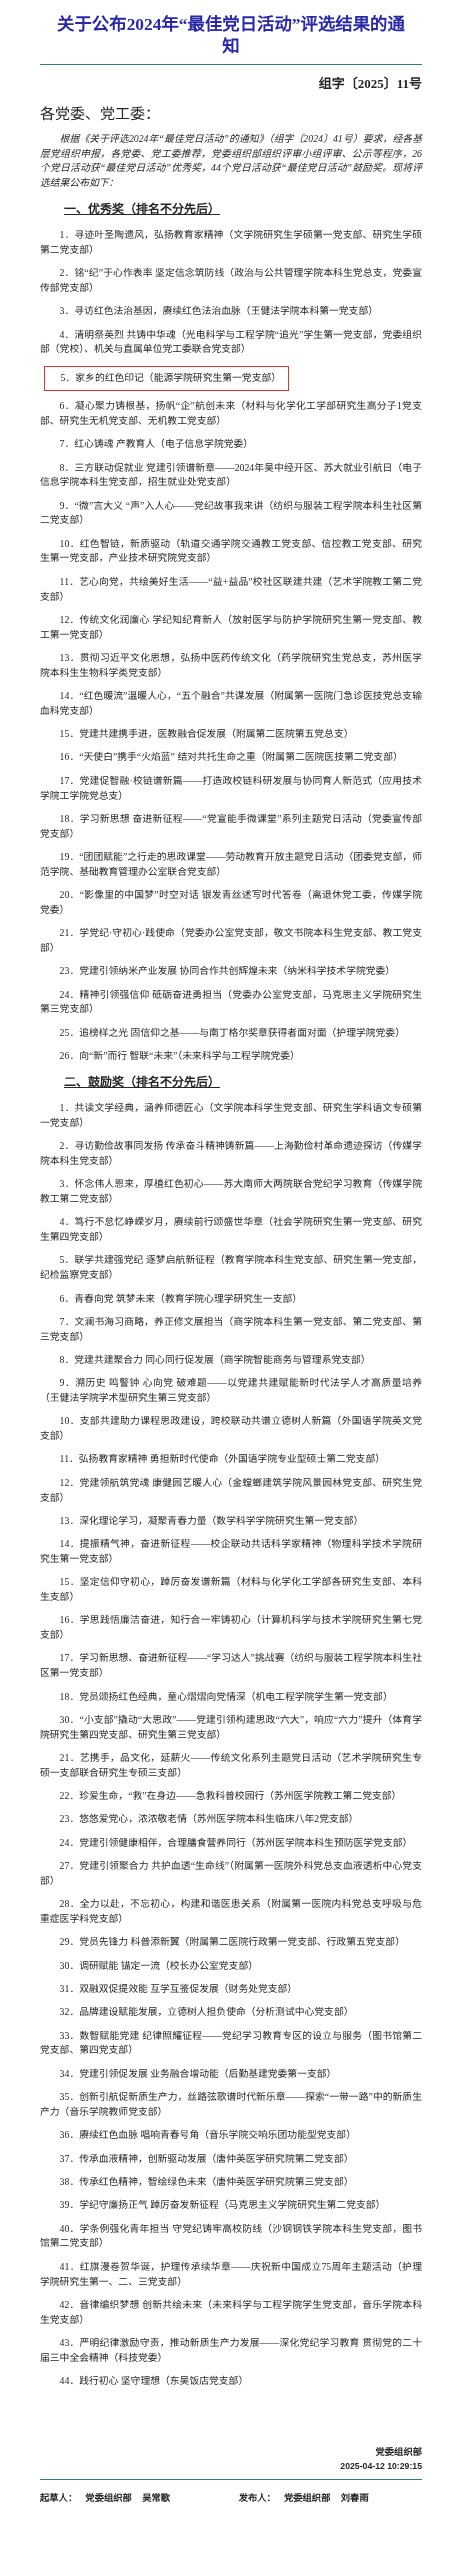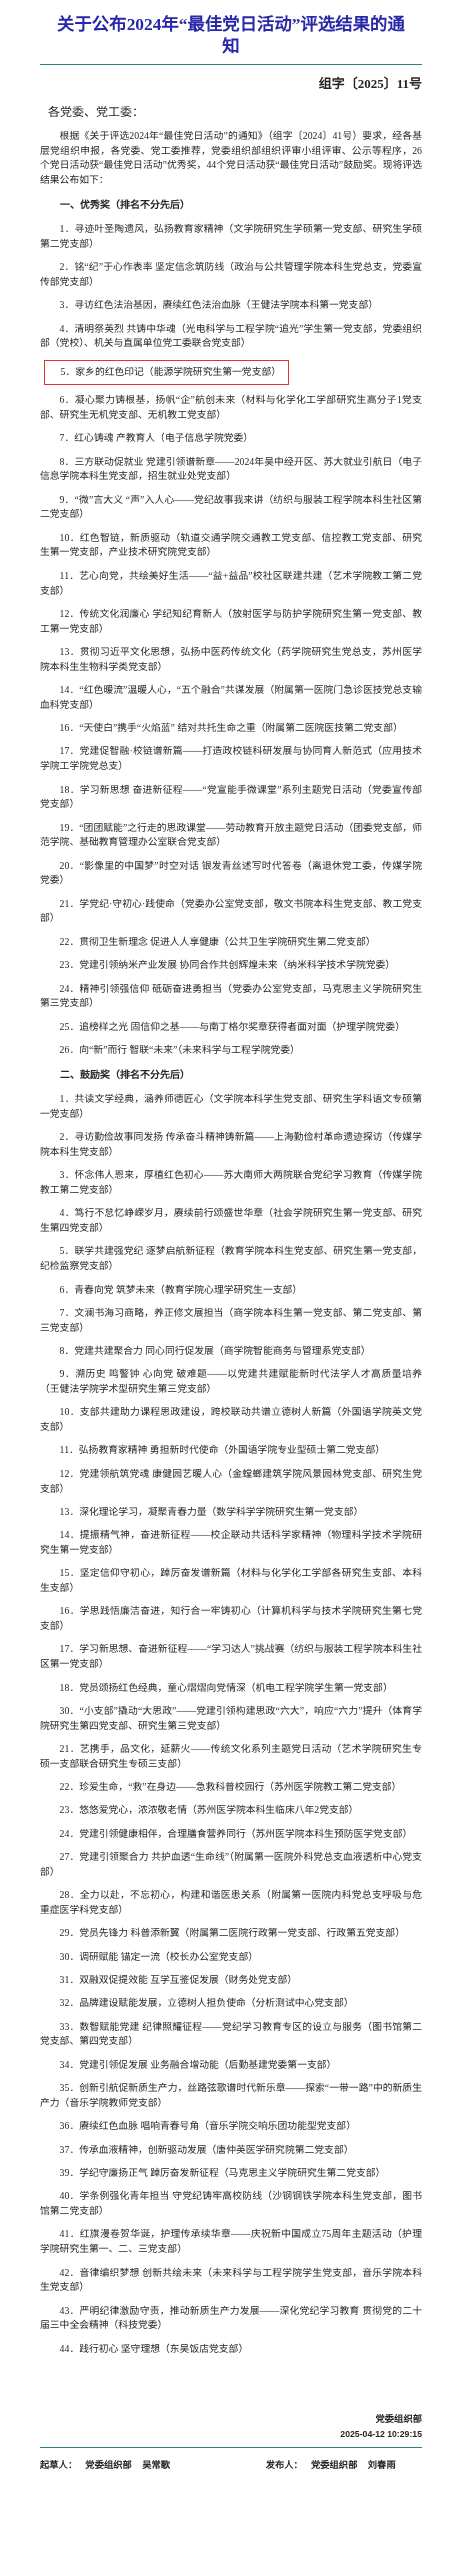--- a/index.html
+++ b/index.html
@@ -32,36 +32,38 @@
     border-top:1.7px solid var(--rule-color);
     margin:4.6px 0 8px 0;
   }
   .doc-number{
     text-align:right;
     font-weight:bold;
     font-size:13px;
     margin:4.6px 0 10.4px 0;
   }
   .salutation{
-    font-size:12px;
-    margin:8px 8px;
+    font-size:15px;
+    margin:8px 0;
   }
   p.body-para{
     font-size:9.8px;
     line-height:1.5;
     text-indent:2em;
     margin:8.7px 0;
     text-align:justify;
+    font-style:italic;
   }
   p.sec-heading{
-    font-size:10px;
+    font-size:12px;
     font-weight:bold;
     line-height:1.5;
     text-indent:2em;
     margin:9.8px 0;
+    text-decoration:underline;
   }
   p.item{
     font-size:9.8px;
     line-height:1.5;
     text-indent:2em;
     margin:8.7px 0;
     text-align:justify;
   }
   p.item.highlighted{
     text-indent:0;
@@ -85,21 +87,20 @@
   .footer-time{font-weight:bold;font-family:"Liberation Sans","DejaVu Sans",sans-serif;font-size:8.7px;}
   .footer-rule{
     border:none;
     border-top:1.7px solid var(--rule-color);
     margin:8px 0 9.3px 0;
   }
   .credits{
     display:flex;
     font-size:9.3px;
     font-weight:bold;
-    gap:27px;
   }
   .credit-group{white-space:nowrap;}
   .credit-group.first{width:52%;}
   .credit-group .dept{margin:0 8px 0 5.8px;}
 </style>
 </head>
 <body>
 
 <div class="page">
 
@@ -122,27 +123,27 @@
         <p class="item highlighted"><span class="red-box">5．家乡的红色印记（能源学院研究生第一党支部）</span></p>
         <p class="item">6．凝心聚力铸根基，扬帆“企”航创未来（材料与化学化工学部研究生高分子1党支部、研究生无机党支部、无机教工党支部）</p>
         <p class="item">7．红心铸魂 产教育人（电子信息学院党委）</p>
         <p class="item">8．三方联动促就业 党建引领谱新章——2024年吴中经开区、苏大就业引航日（电子信息学院本科生党支部，招生就业处党支部）</p>
         <p class="item">9．“微”言大义 “声”入人心——党纪故事我来讲（纺织与服装工程学院本科生社区第二党支部）</p>
         <p class="item">10．红色智链，新质驱动（轨道交通学院交通教工党支部、信控教工党支部、研究生第一党支部，产业技术研究院党支部）</p>
         <p class="item">11．艺心向党，共绘美好生活——“益+益品”校社区联建共建（艺术学院教工第二党支部）</p>
         <p class="item">12．传统文化润廉心 学纪知纪育新人（放射医学与防护学院研究生第一党支部、教工第一党支部）</p>
         <p class="item">13．贯彻习近平文化思想，弘扬中医药传统文化（药学院研究生党总支，苏州医学院本科生生物科学类党支部）</p>
         <p class="item">14．“红色暖流”温暖人心，“五个融合”共谋发展（附属第一医院门急诊医技党总支输血科党支部）</p>
+        <p class="item">15．党建共建携手进，医教融合促发展（附属第二医院第五党总支）</p>
         <p class="item">16．“天使白”携手“火焰蓝” 结对共托生命之重（附属第二医院医技第二党支部）</p>
         <p class="item">17．党建促智融·校链谱新篇——打造政校链科研发展与协同育人新范式（应用技术学院工学院党总支）</p>
         <p class="item">18．学习新思想 奋进新征程——“党宣能手微课堂”系列主题党日活动（党委宣传部党支部）</p>
         <p class="item">19．“团团赋能”之行走的思政课堂——劳动教育开放主题党日活动（团委党支部，师范学院、基础教育管理办公室联合党支部）</p>
         <p class="item">20．“影像里的中国梦”时空对话 银发青丝述写时代答卷（离退休党工委，传媒学院党委）</p>
         <p class="item">21．学党纪·守初心·践使命（党委办公室党支部，敬文书院本科生党支部、教工党支部）</p>
-        <p class="item">22．贯彻卫生新理念 促进人人享健康（公共卫生学院研究生第二党支部）</p>
         <p class="item">23．党建引领纳米产业发展 协同合作共创辉煌未来（纳米科学技术学院党委）</p>
         <p class="item">24．精神引领强信仰 砥砺奋进勇担当（党委办公室党支部，马克思主义学院研究生第三党支部）</p>
         <p class="item">25．追榜样之光 固信仰之基——与南丁格尔奖章获得者面对面（护理学院党委）</p>
         <p class="item">26．向“新”而行 智联“未来”（未来科学与工程学院党委）</p>
       </div>
   </section>
 
   <section>
     <p class="sec-heading">二、鼓励奖（排名不分先后）</p>
     <div class="items">
@@ -173,20 +174,21 @@
         <p class="item">28．全力以赴，不忘初心，构建和谐医患关系（附属第一医院内科党总支呼吸与危重症医学科党支部）</p>
         <p class="item">29．党员先锋力 科普添新翼（附属第二医院行政第一党支部、行政第五党支部）</p>
         <p class="item">30．调研赋能 锚定一流（校长办公室党支部）</p>
         <p class="item">31．双融双促提效能 互学互鉴促发展（财务处党支部）</p>
         <p class="item">32．品牌建设赋能发展，立德树人担负使命（分析测试中心党支部）</p>
         <p class="item">33．数智赋能党建 纪律照耀征程——党纪学习教育专区的设立与服务（图书馆第二党支部、第四党支部）</p>
         <p class="item">34．党建引领促发展 业务融合增动能（后勤基建党委第一支部）</p>
         <p class="item">35．创新引航促新质生产力，丝路弦歌谱时代新乐章——探索“一带一路”中的新质生产力（音乐学院教师党支部）</p>
         <p class="item">36．赓续红色血脉 唱响青春号角（音乐学院交响乐团功能型党支部）</p>
         <p class="item">37．传承血液精神，创新驱动发展（唐仲英医学研究院第二党支部）</p>
+        <p class="item">38．传承红色精神，智绘绿色未来（唐仲英医学研究院第三党支部）</p>
         <p class="item">39．学纪守廉扬正气 踔厉奋发新征程（马克思主义学院研究生第二党支部）</p>
         <p class="item">40．学条例强化青年担当 守党纪铸牢高校防线（沙钢钢铁学院本科生党支部，图书馆第二党支部）</p>
         <p class="item">41．红旗漫卷贺华诞，护理传承续华章——庆祝新中国成立75周年主题活动（护理学院研究生第一、二、三党支部）</p>
         <p class="item">42．音律编织梦想 创新共绘未来（未来科学与工程学院学生党支部，音乐学院本科生党支部）</p>
         <p class="item">43．严明纪律激励守责，推动新质生产力发展——深化党纪学习教育 贯彻党的二十届三中全会精神（科技党委）</p>
         <p class="item">44．践行初心 坚守理想（东吴饭店党支部）</p>
       </div>
   </section>
 
   <footer class="doc-footer">

